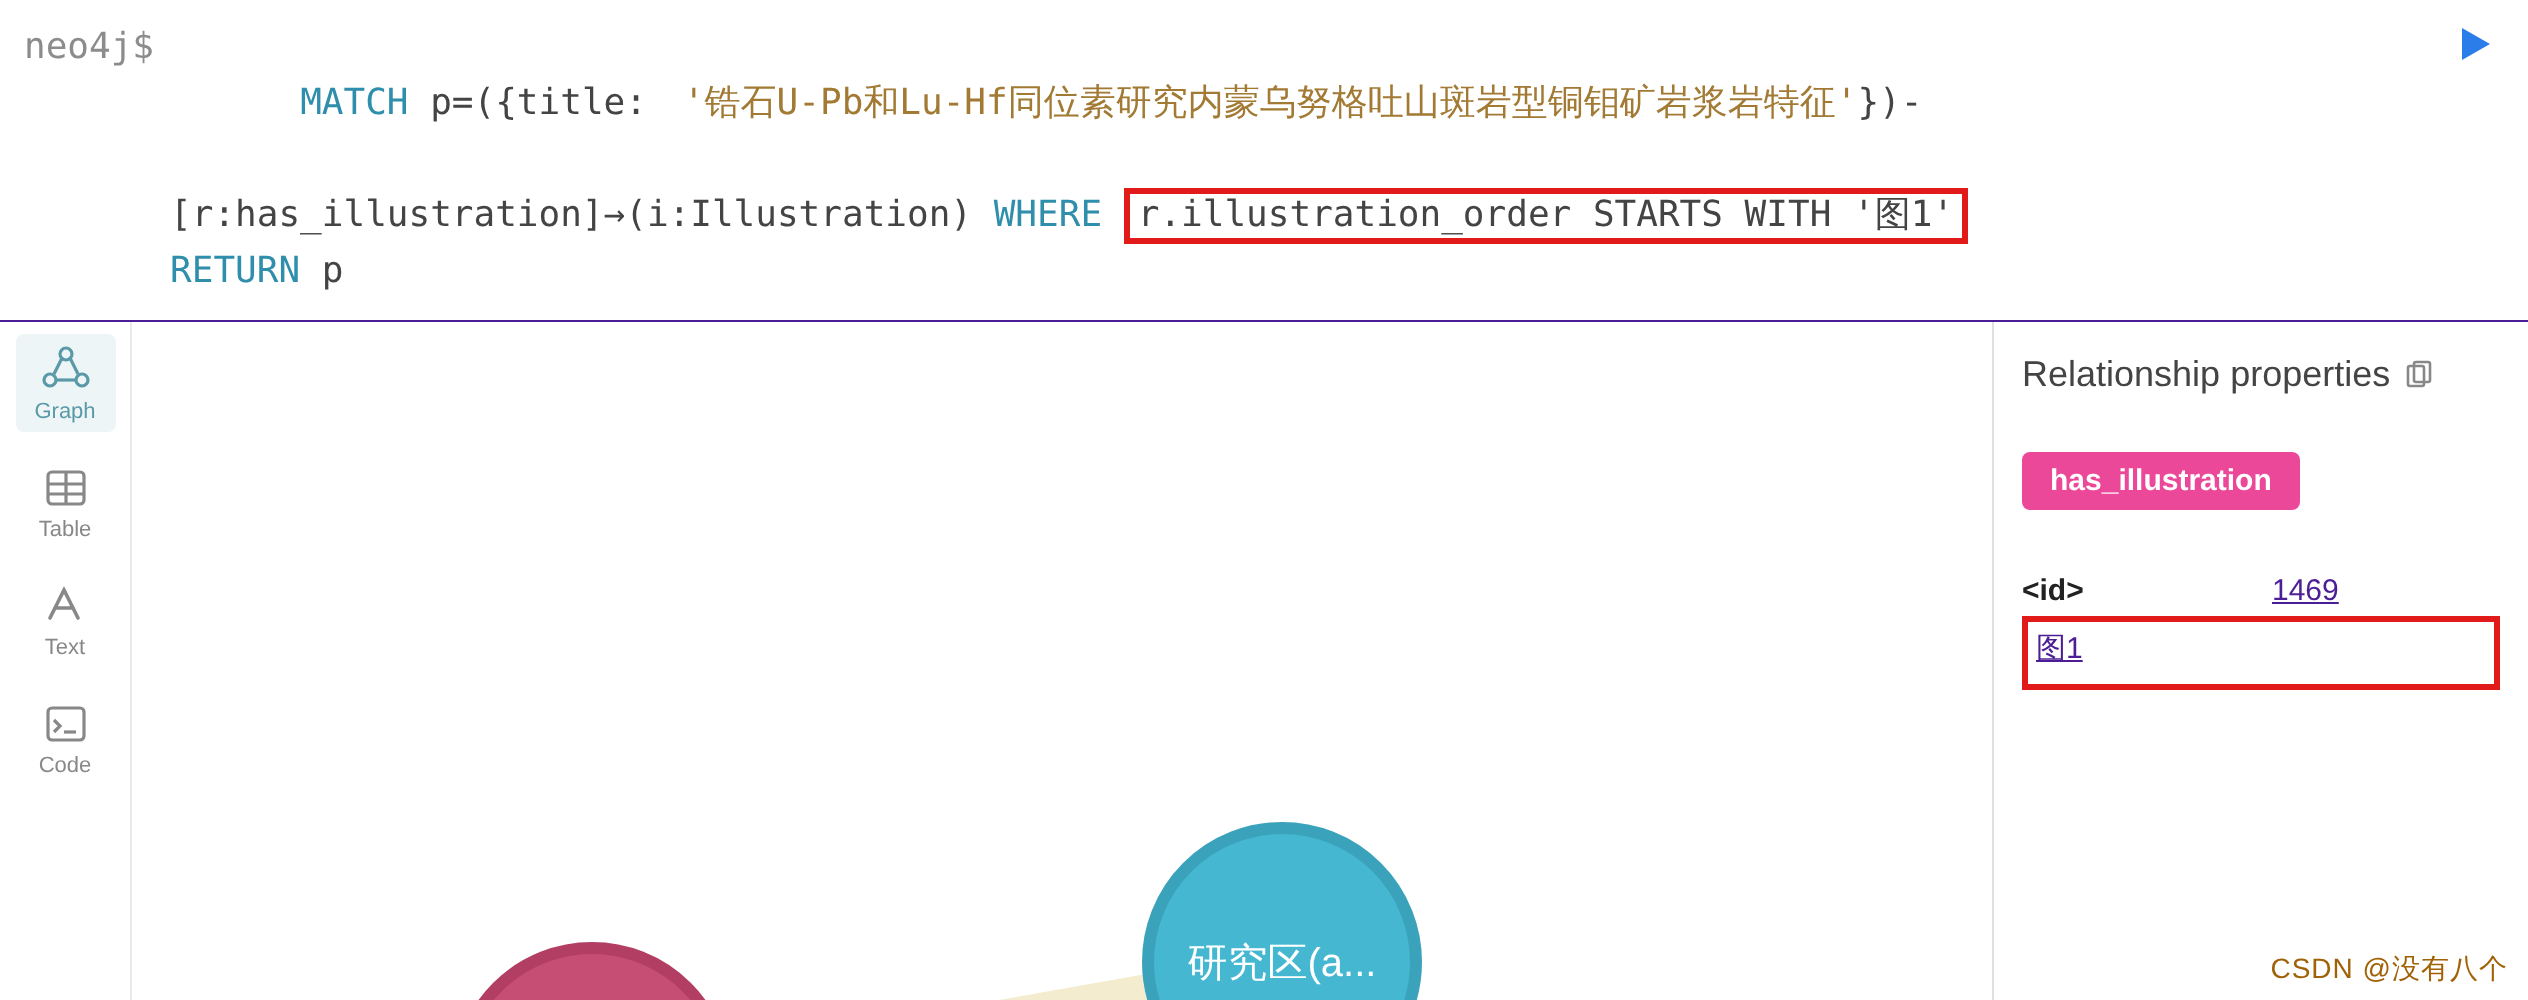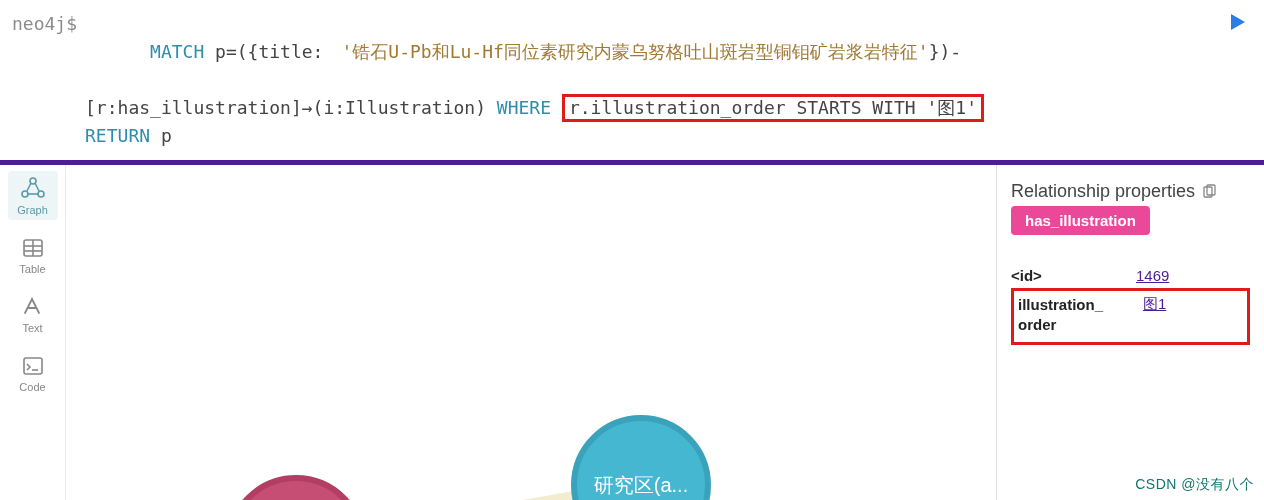--- a/index.html
+++ b/index.html
@@ -9,21 +9,21 @@
     height: 500px;
     background: #fff;
     position: relative;
     overflow: hidden;
   }
 
   .query-bar {
     display: flex;
     align-items: flex-start;
     padding: 10px 50px 10px 12px;
-    border-bottom: 5px solid #4c1d95;
+    border-bottom: 1px solid #4c1d95;
     background: #fff;
     position: relative;
   }
   .prompt {
     color: #8c8c8c;
     font-family: "Consolas","Menlo",monospace;
     font-size: 18px;
     padding-right: 8px;
     white-space: nowrap;
     line-height: 28px;
@@ -143,21 +143,21 @@
 
   .props-panel{
     width:268px;
     border-left:1px solid #e0e0e0;
     padding:16px 14px;
     background:#fff;
   }
   .props-title{
     font-size:18px;
     color:#444;
-    margin-bottom:4px;
+    margin-bottom:28px;
     display:flex;
     align-items:center;
     gap:6px;
   }
   .badge{
     display:inline-block;
     background:#ec4899;
     color:#fff;
     border-radius:4px;
     padding:6px 14px;
@@ -176,21 +176,21 @@
   .prop-row.boxed{
     border:3px solid #e11a1a;
     padding:4px 4px 8px 4px;
   }
   .prop-row.boxed .k{ line-height:1.3;}
 
   .watermark{
     position:absolute;
     right:10px;
     bottom:6px;
-    color:#0f766e;
+    color:#a16207;
     font-size:14px;
     letter-spacing:0.5px;
   }
   svg{display:block;}
 </style>
 </head>
 <body>
 
 <div class="query-bar">
   <span class="prompt">neo4j$</span>
@@ -267,21 +267,19 @@
         <rect x="3" y="3" width="8" height="10" rx="1" fill="none" stroke="#888" stroke-width="1.3"></rect>
         <rect x="6" y="1" width="8" height="10" rx="1" fill="none" stroke="#888" stroke-width="1.3"></rect>
       </svg>
     </div>
     <span class="badge">has_illustration</span>
     <div class="prop-row">
       <span class="k">&lt;id&gt;</span>
       <span class="v">1469</span>
     </div>
     <div class="prop-row boxed">
-      <span class="k" style="white-space:pre-line">illustration_
-order</span>
       <span class="v">图1</span>
     </div>
   </div>
 
 </div>
 
 <div class="watermark">CSDN @没有八个</div>
 
 </body></html>

